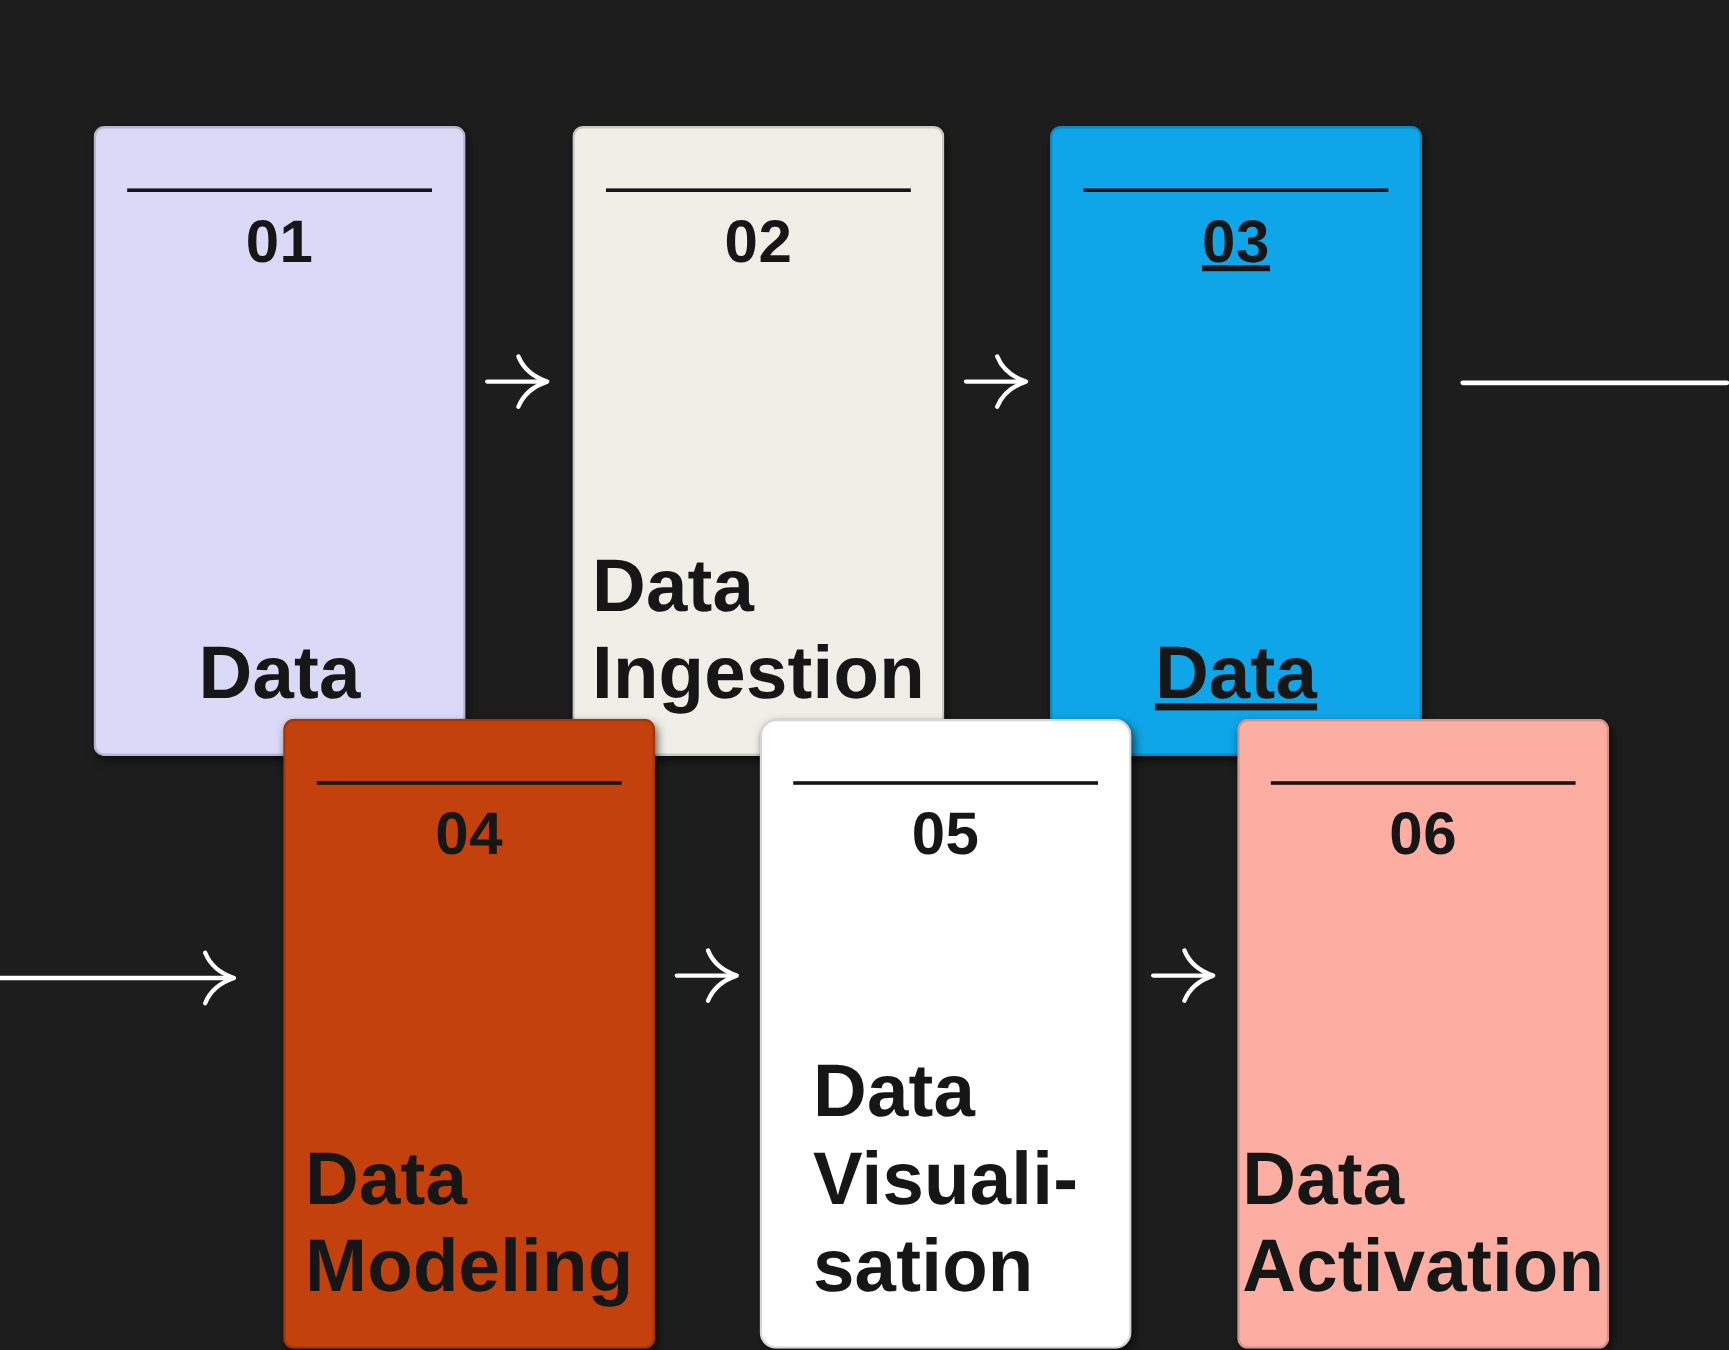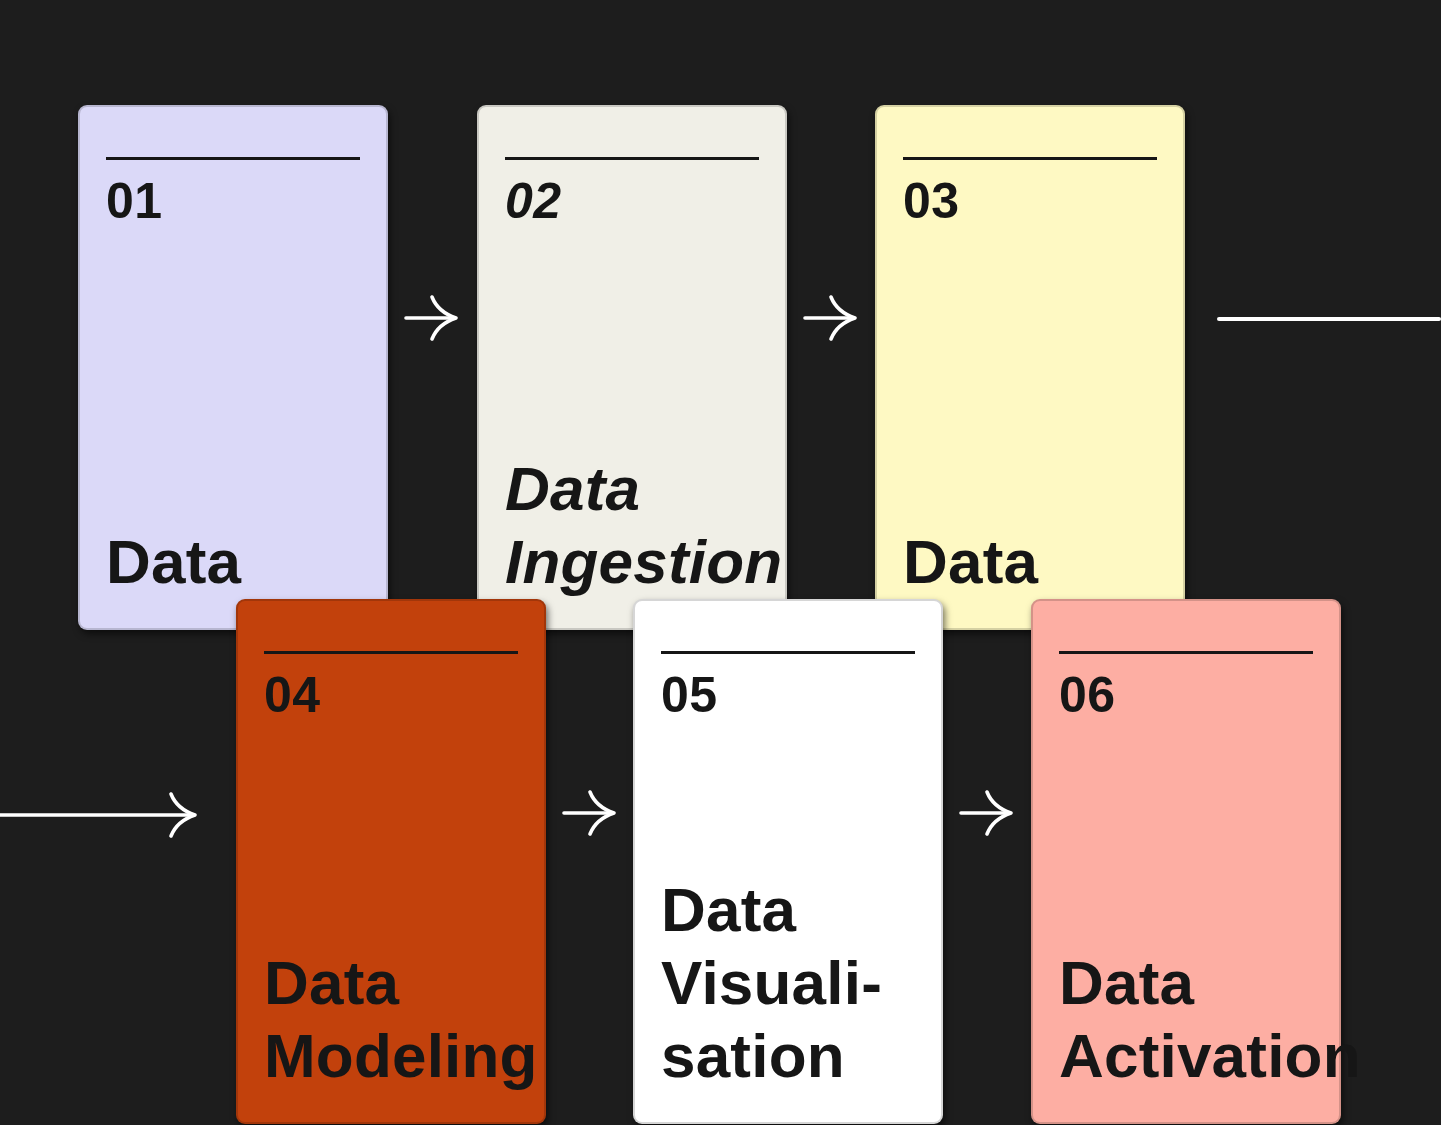--- a/index.html
+++ b/index.html
@@ -12,26 +12,27 @@
   .card{
     position:absolute;
     width:310px;height:525px;
     box-sizing:border-box;
     border-radius:9px;
     border:2px solid rgba(0,0,0,0.16);
     box-shadow:2px 4px 7px rgba(0,0,0,0.55);
     padding:50px 26px 30px 26px;
     display:flex;flex-direction:column;
     color:#161616;
+    align-items:center;
   }
   .card1{left:78px;top:105px;}
   .card2{left:477px;top:105px;}
   .card3{left:875px;top:105px;}
   .card4{left:236px;top:599px;}
-  .card5{left:633px;top:599px;}
+  .card5{left:633px;top:599px;border-radius:14px;}
   .card6{left:1031px;top:599px;}
   .divider{height:3px;width:100%;flex:none;}
   .num{
     font-size:50px;font-weight:600;line-height:1;
     margin-top:16px;letter-spacing:0.5px;
   }
   .label{
     margin-top:auto;
     font-size:62px;font-weight:600;line-height:73px;
     letter-spacing:0.2px;
@@ -50,30 +51,30 @@
 <div class="canvas" style="background: rgb(29, 29, 29);">
 
   <div class="card card1" style="background: rgb(219, 217, 248);">
     <div class="divider" style="background: rgb(22, 22, 22);"></div>
     <div class="num">01</div>
     <div class="label">
       <span>Data</span>
     </div>
   </div>
 
-  <div class="card card2" style="background: rgb(240, 239, 231); font-style: italic;">
+  <div class="card card2" style="background: rgb(240, 239, 231);">
     <div class="divider" style="background: rgb(22, 22, 22);"></div>
     <div class="num">02</div>
     <div class="label">
       <span>Data</span>
       <span>Ingestion</span>
     </div>
   </div>
 
-  <div class="card card3" style="background: #fef9c3;">
+  <div class="card card3" style="background: #0ea5e9; text-decoration: underline;">
     <div class="divider" style="background: rgb(22, 22, 22);"></div>
     <div class="num">03</div>
     <div class="label">
       <span>Data</span>
     </div>
   </div>
 
   <div class="card card4" style="background: #c2410c;">
     <div class="divider" style="background: rgb(22, 22, 22);"></div>
     <div class="num">04</div>

